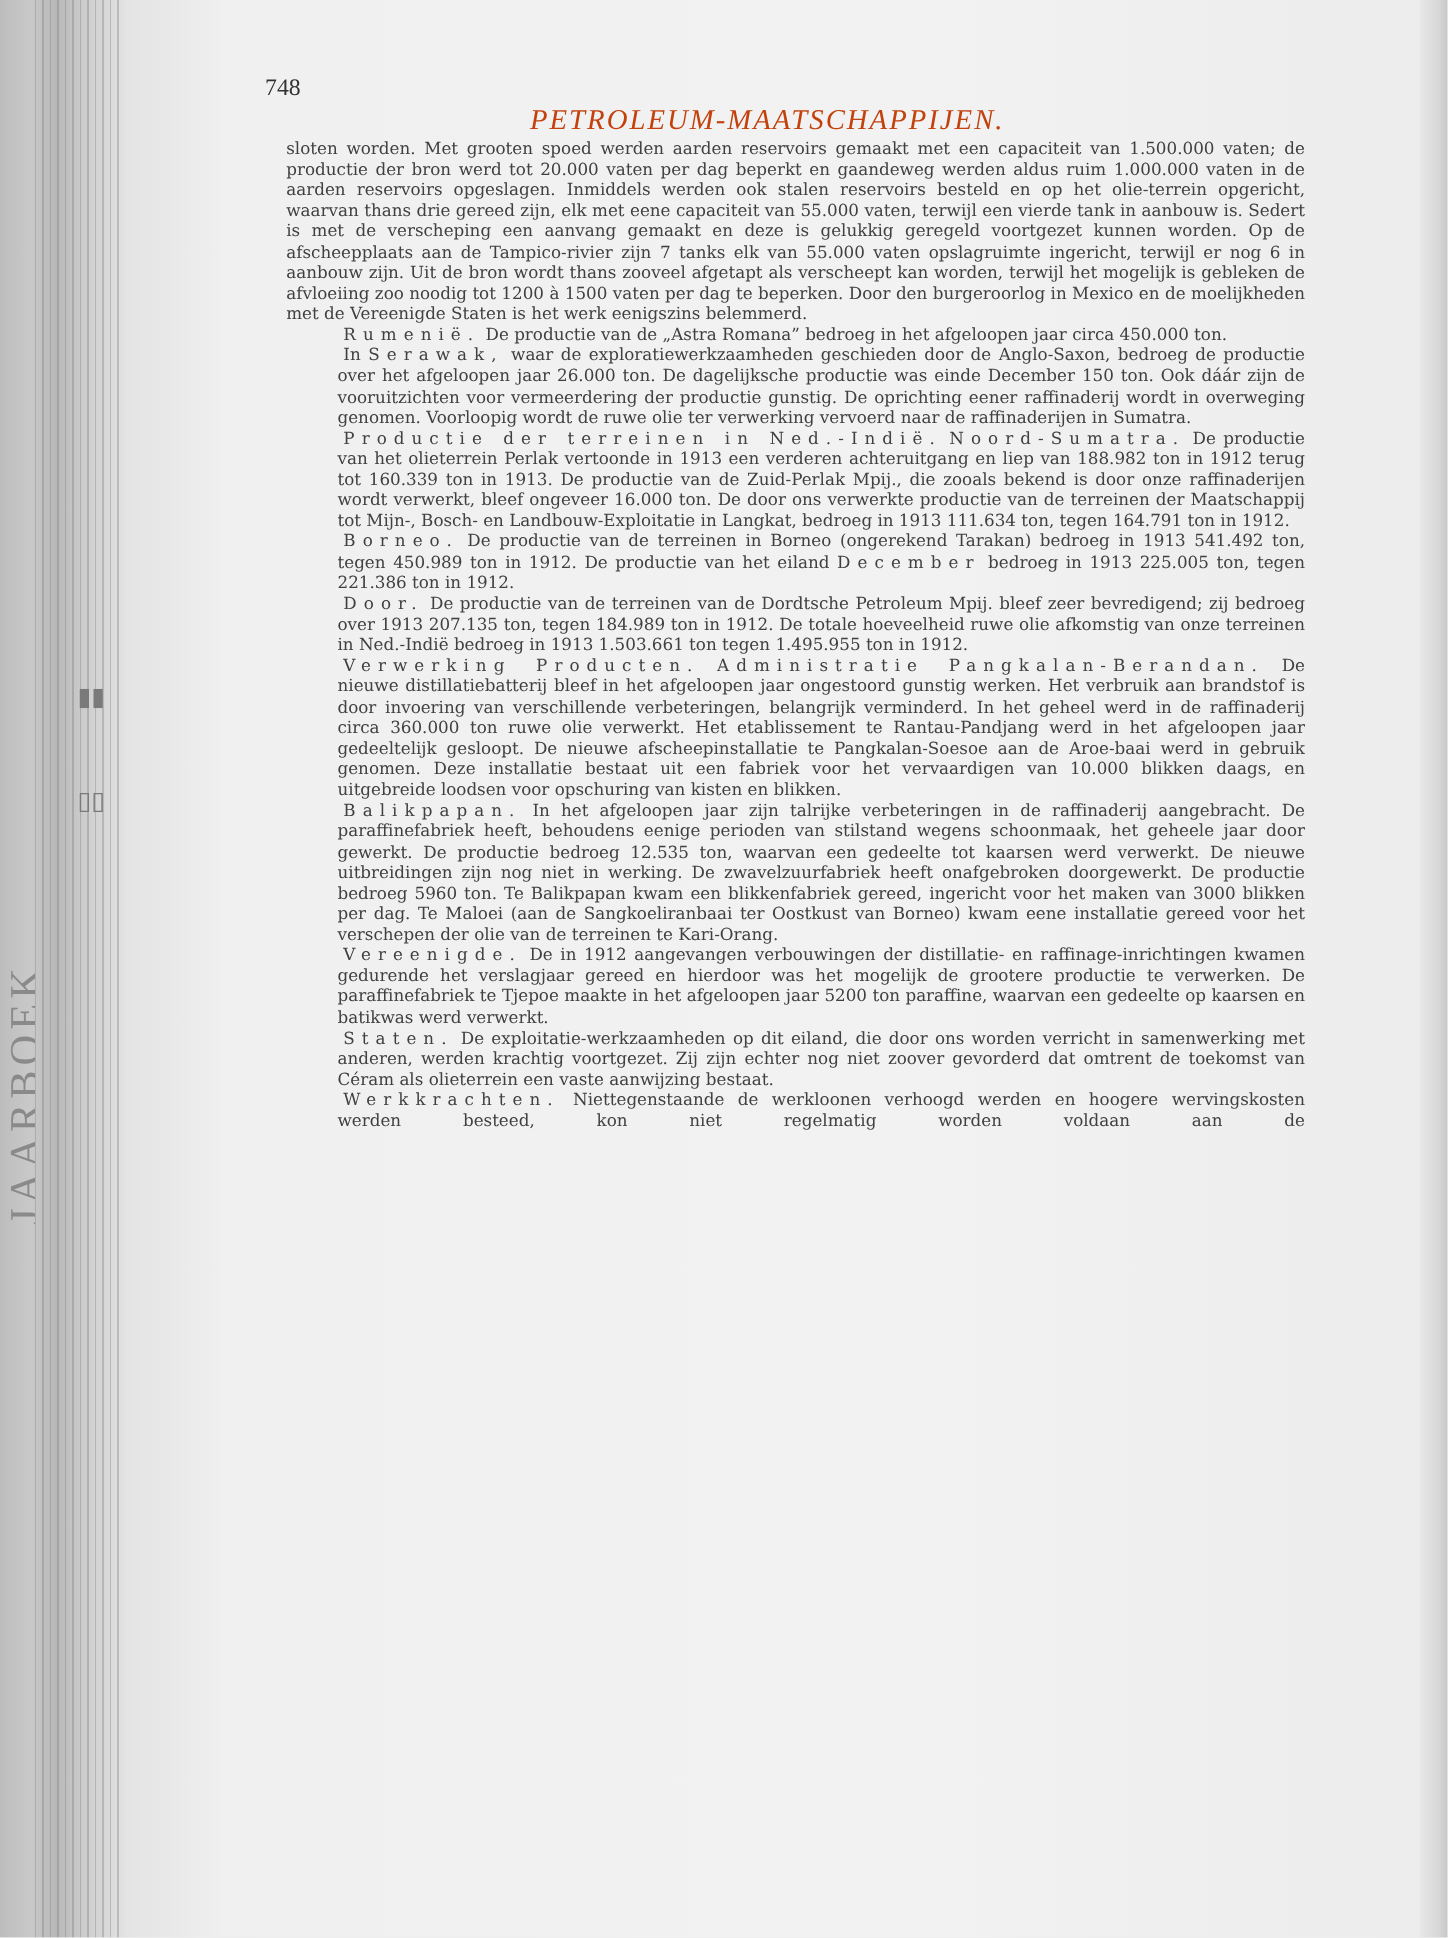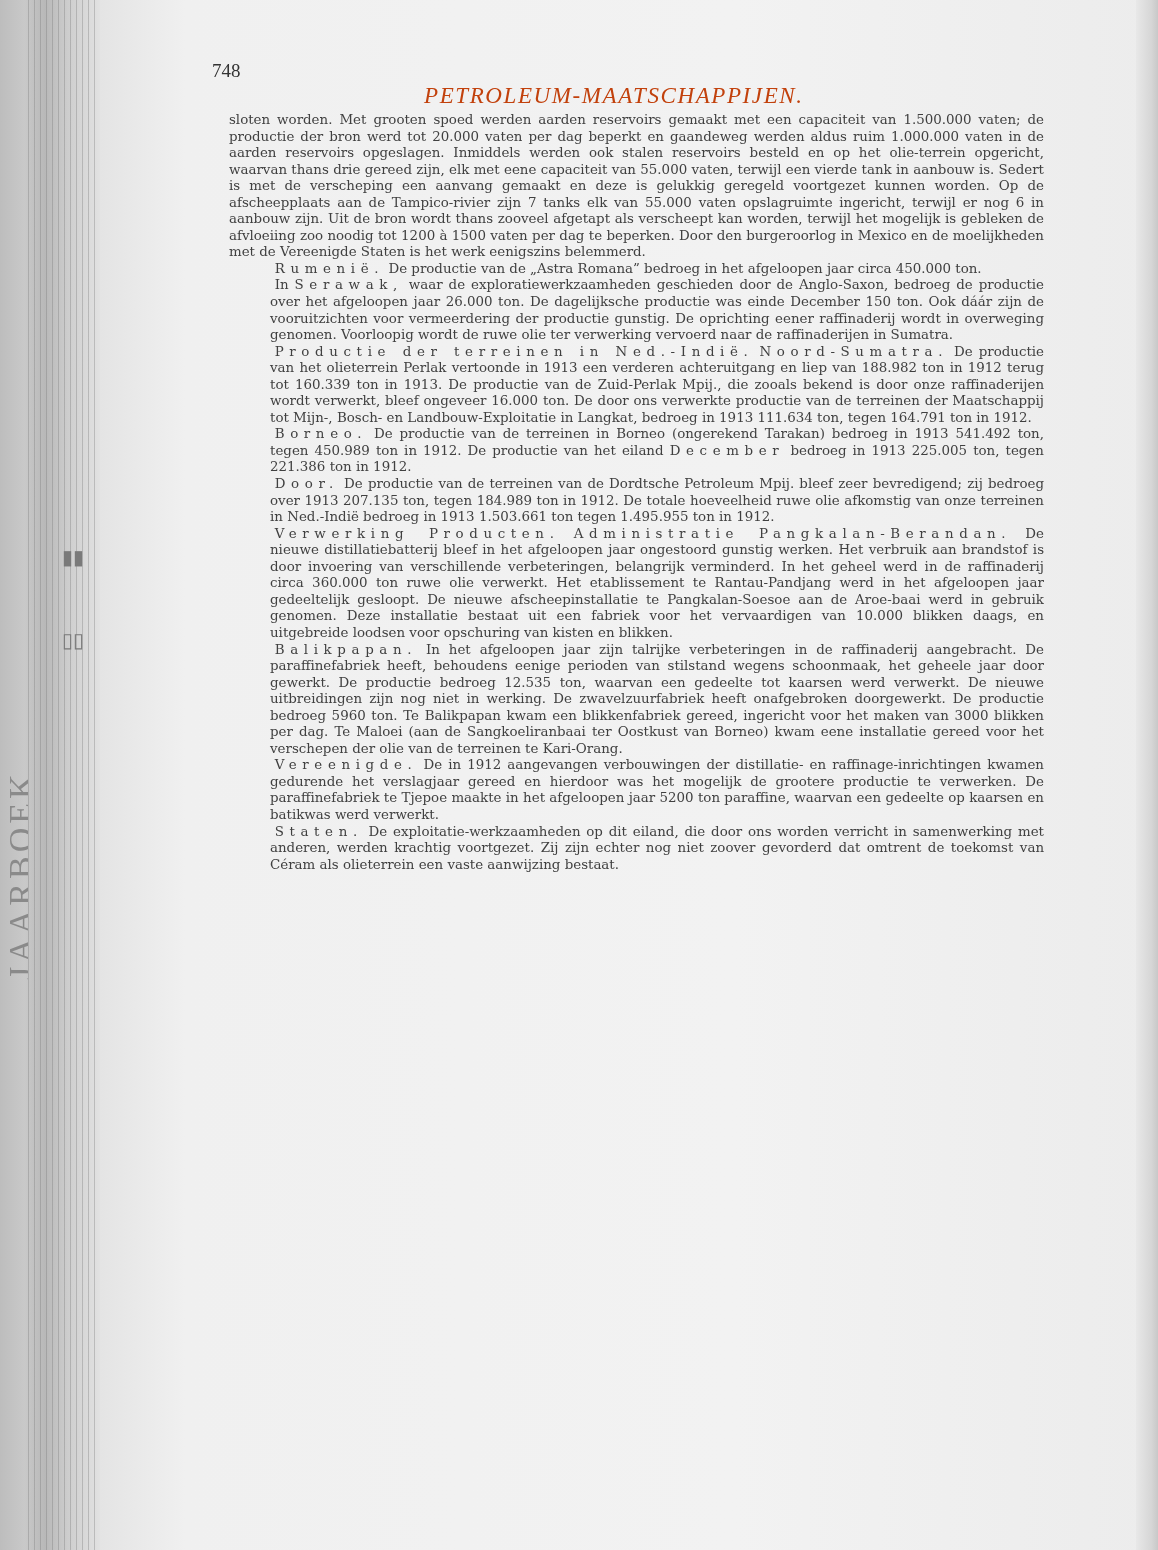--- a/index.html
+++ b/index.html
@@ -88,13 +88,14 @@
 
   <p class="indent"><span class="spaced">Verwerking Producten.</span> <span class="spaced">Administratie Pangkalan-Berandan.</span><span> De nieuwe distillatiebatterij bleef in het afgeloopen jaar ongestoord gunstig werken. Het verbruik aan brandstof is door invoering van verschillende verbeteringen, belangrijk verminderd. In het geheel werd in de raffinaderij circa 360.000 ton ruwe olie verwerkt. Het etablissement te Rantau-Pandjang werd in het afgeloopen jaar gedeeltelijk gesloopt. De nieuwe afscheepinstallatie te Pangkalan-Soesoe aan de Aroe-baai werd in gebruik genomen. Deze installatie bestaat uit een fabriek voor het vervaardigen van 10.000 blikken daags, en uitgebreide loodsen voor opschuring van kisten en blikken.</span></p>
 
   <p class="indent"><span class="spaced">Balikpapan.</span><span> In het afgeloopen jaar zijn talrijke verbeteringen in de raffinaderij aangebracht. De paraffinefabriek heeft, behoudens eenige perioden van stilstand wegens schoonmaak, het geheele jaar door gewerkt. De productie bedroeg 12.535 ton, waarvan een gedeelte tot kaarsen werd verwerkt. De nieuwe uitbreidingen zijn nog niet in werking. De zwavelzuurfabriek heeft onafgebroken doorgewerkt. De productie bedroeg 5960 ton. Te Balikpapan kwam een blikkenfabriek gereed, ingericht voor het maken van 3000 blikken per dag. Te Maloei (aan de Sangkoeliranbaai ter Oostkust van Borneo) kwam eene installatie gereed voor het verschepen der olie van de terreinen te Kari-Orang.</span></p>
 
 
   <p class="indent"><span class="spaced">Vereenigde.</span><span> De in 1912 aangevangen verbouwingen der distillatie- en raffinage-inrichtingen kwamen gedurende het verslagjaar gereed en hierdoor was het mogelijk de grootere productie te verwerken. De paraffinefabriek te Tjepoe maakte in het afgeloopen jaar 5200 ton paraffine, waarvan een gedeelte op kaarsen en batikwas werd verwerkt.</span></p>
 
   <p class="indent"><span class="spaced">Staten.</span><span> De exploitatie-werkzaamheden op dit eiland, die door ons worden verricht in samenwerking met anderen, werden krachtig voortgezet. Zij zijn echter nog niet zoover gevorderd dat omtrent de toekomst van Céram als olieterrein een vaste aanwijzing bestaat.</span></p>
 
+  <p class="indent" style="text-align-last: justify;"><span class="spaced">Werkkrachten.</span><span> Niettegenstaande de werkloonen verhoogd werden en hoogere wervingskosten werden besteed, kon niet regelmatig worden voldaan aan de</span></p>
 </div>
 
 </body></html>

